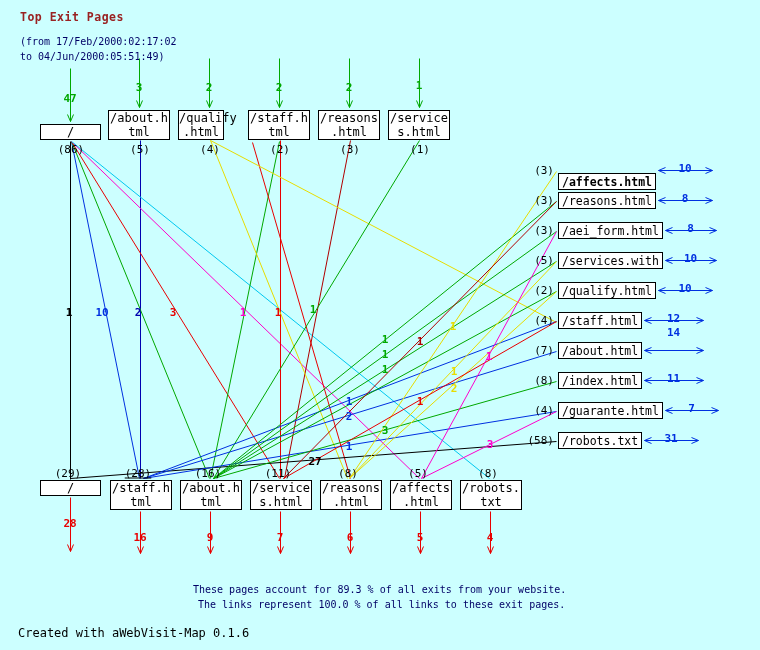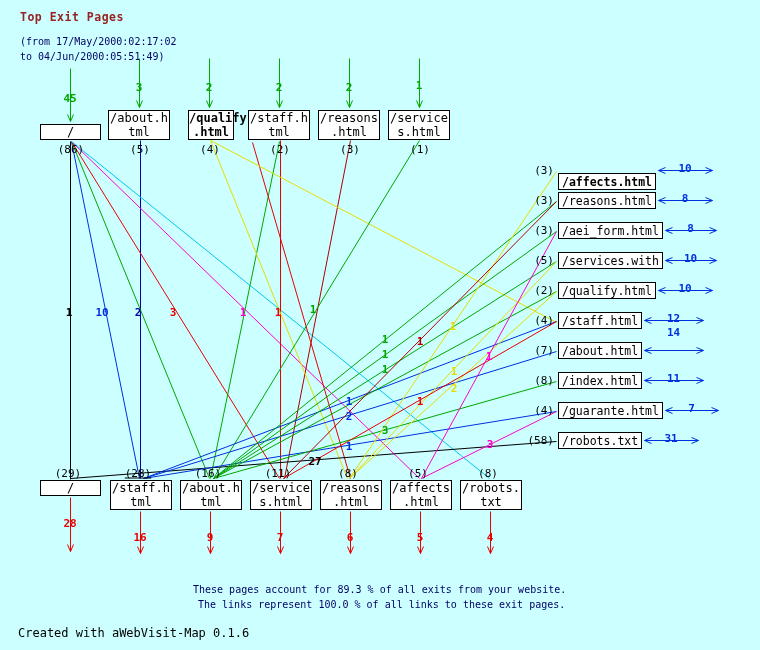--- a/index.html
+++ b/index.html
@@ -139,21 +139,21 @@
         <line x1="711" y1="407" x2="718" y2="410" stroke="#0030E0" stroke-width="1"></line>
         <line x1="711" y1="413" x2="718" y2="410" stroke="#0030E0" stroke-width="1"></line>
         <line x1="644" y1="440" x2="698" y2="440" stroke="#0030E0" stroke-width="1"></line>
         <line x1="651" y1="437" x2="644" y2="440" stroke="#0030E0" stroke-width="1"></line>
         <line x1="651" y1="443" x2="644" y2="440" stroke="#0030E0" stroke-width="1"></line>
         <line x1="691" y1="437" x2="698" y2="440" stroke="#0030E0" stroke-width="1"></line>
         <line x1="691" y1="443" x2="698" y2="440" stroke="#0030E0" stroke-width="1"></line>
       </g>
     </svg>
   <div class="title" style="color: rgb(153, 34, 34);">Top Exit Pages</div>
-  <div class="sub1" style="color: rgb(0, 0, 102);">(from 17/May/2000:02:17:02</div>
+  <div class="sub1" style="color: rgb(0, 0, 102);">(from 17/Feb/2000:02:17:02</div>
   <div class="sub2" style="color: rgb(0, 0, 102);">to 04/Jun/2000:05:51:49)</div>
   <div class="sum1" style="color: rgb(0, 0, 102);">These pages account for 89.3 % of all exits from your website.</div>
   <div class="sum2" style="color: rgb(0, 0, 102); text-align: center;">The links represent 100.0 % of all links to these exit pages.</div>
   <div class="credit">Created with aWebVisit-Map 0.1.6</div>
 <div class="lbl" style="left: 69px; top: 312px; color: rgb(0, 0, 0);">1</div>
     <div class="lbl" style="left: 102px; top: 312px; color: rgb(0, 48, 224);">10</div>
     <div class="lbl" style="left: 138px; top: 312px; color: rgb(0, 0, 176);">2</div>
     <div class="lbl" style="left: 173px; top: 312px; color: rgb(232, 0, 0);">3</div>
     <div class="lbl" style="left: 243px; top: 312px; color: rgb(255, 0, 204);">1</div>
     <div class="lbl" style="left: 278px; top: 312px; color: rgb(232, 0, 0);">1</div>
@@ -166,29 +166,29 @@
     <div class="lbl" style="left: 385px; top: 354px; color: rgb(0, 168, 0);">1</div>
     <div class="lbl" style="left: 385px; top: 369px; color: rgb(0, 168, 0);">1</div>
     <div class="lbl" style="left: 385px; top: 430px; color: rgb(0, 168, 0);">3</div>
     <div class="lbl" style="left: 453px; top: 326px; color: rgb(232, 220, 0);">1</div>
     <div class="lbl" style="left: 454px; top: 371px; color: rgb(232, 220, 0);">1</div>
     <div class="lbl" style="left: 454px; top: 388px; color: rgb(232, 220, 0);">2</div>
     <div class="lbl" style="left: 420px; top: 341px; color: rgb(176, 0, 0);">1</div>
     <div class="lbl" style="left: 420px; top: 401px; color: rgb(232, 0, 0);">1</div>
     <div class="lbl" style="left: 489px; top: 356px; color: rgb(255, 0, 204);">1</div>
     <div class="lbl" style="left: 490px; top: 444px; color: rgb(255, 0, 204);">3</div>
-    <div class="lbl" style="left: 70px; top: 98px; color: rgb(0, 168, 0);">45</div>
+    <div class="lbl" style="left: 70px; top: 98px; color: rgb(0, 168, 0);">47</div>
     <div class="box" style="left: 40px; top: 124px; width: 61px; height: 16px;">/</div>
     <div class="cnt" style="left: 71px; top: 149px;">(86)</div>
     <div class="lbl" style="left: 139px; top: 87px; color: rgb(0, 168, 0);">3</div>
     <div class="box" style="left: 108px; top: 110px; width: 62px; height: 30px;">/about.h
 tml</div>
     <div class="cnt" style="left: 140px; top: 149px;">(5)</div>
     <div class="lbl" style="left: 209px; top: 87px; color: rgb(0, 168, 0);">2</div>
-    <div class="box" style="left: 188px; top: 110px; width: 46px; height: 30px; font-weight: bold;">/qualify
+    <div class="box" style="left: 178px; top: 110px; width: 46px; height: 30px;">/qualify
 .html</div>
     <div class="cnt" style="left: 210px; top: 149px;">(4)</div>
     <div class="lbl" style="left: 279px; top: 87px; color: rgb(0, 168, 0);">2</div>
     <div class="box" style="left: 248px; top: 110px; width: 62px; height: 30px;">/staff.h
 tml</div>
     <div class="cnt" style="left: 280px; top: 149px;">(2)</div>
     <div class="lbl" style="left: 349px; top: 87px; color: rgb(0, 168, 0);">2</div>
     <div class="box" style="left: 318px; top: 110px; width: 62px; height: 30px;">/reasons
 .html</div>
     <div class="cnt" style="left: 350px; top: 149px;">(3)</div>

